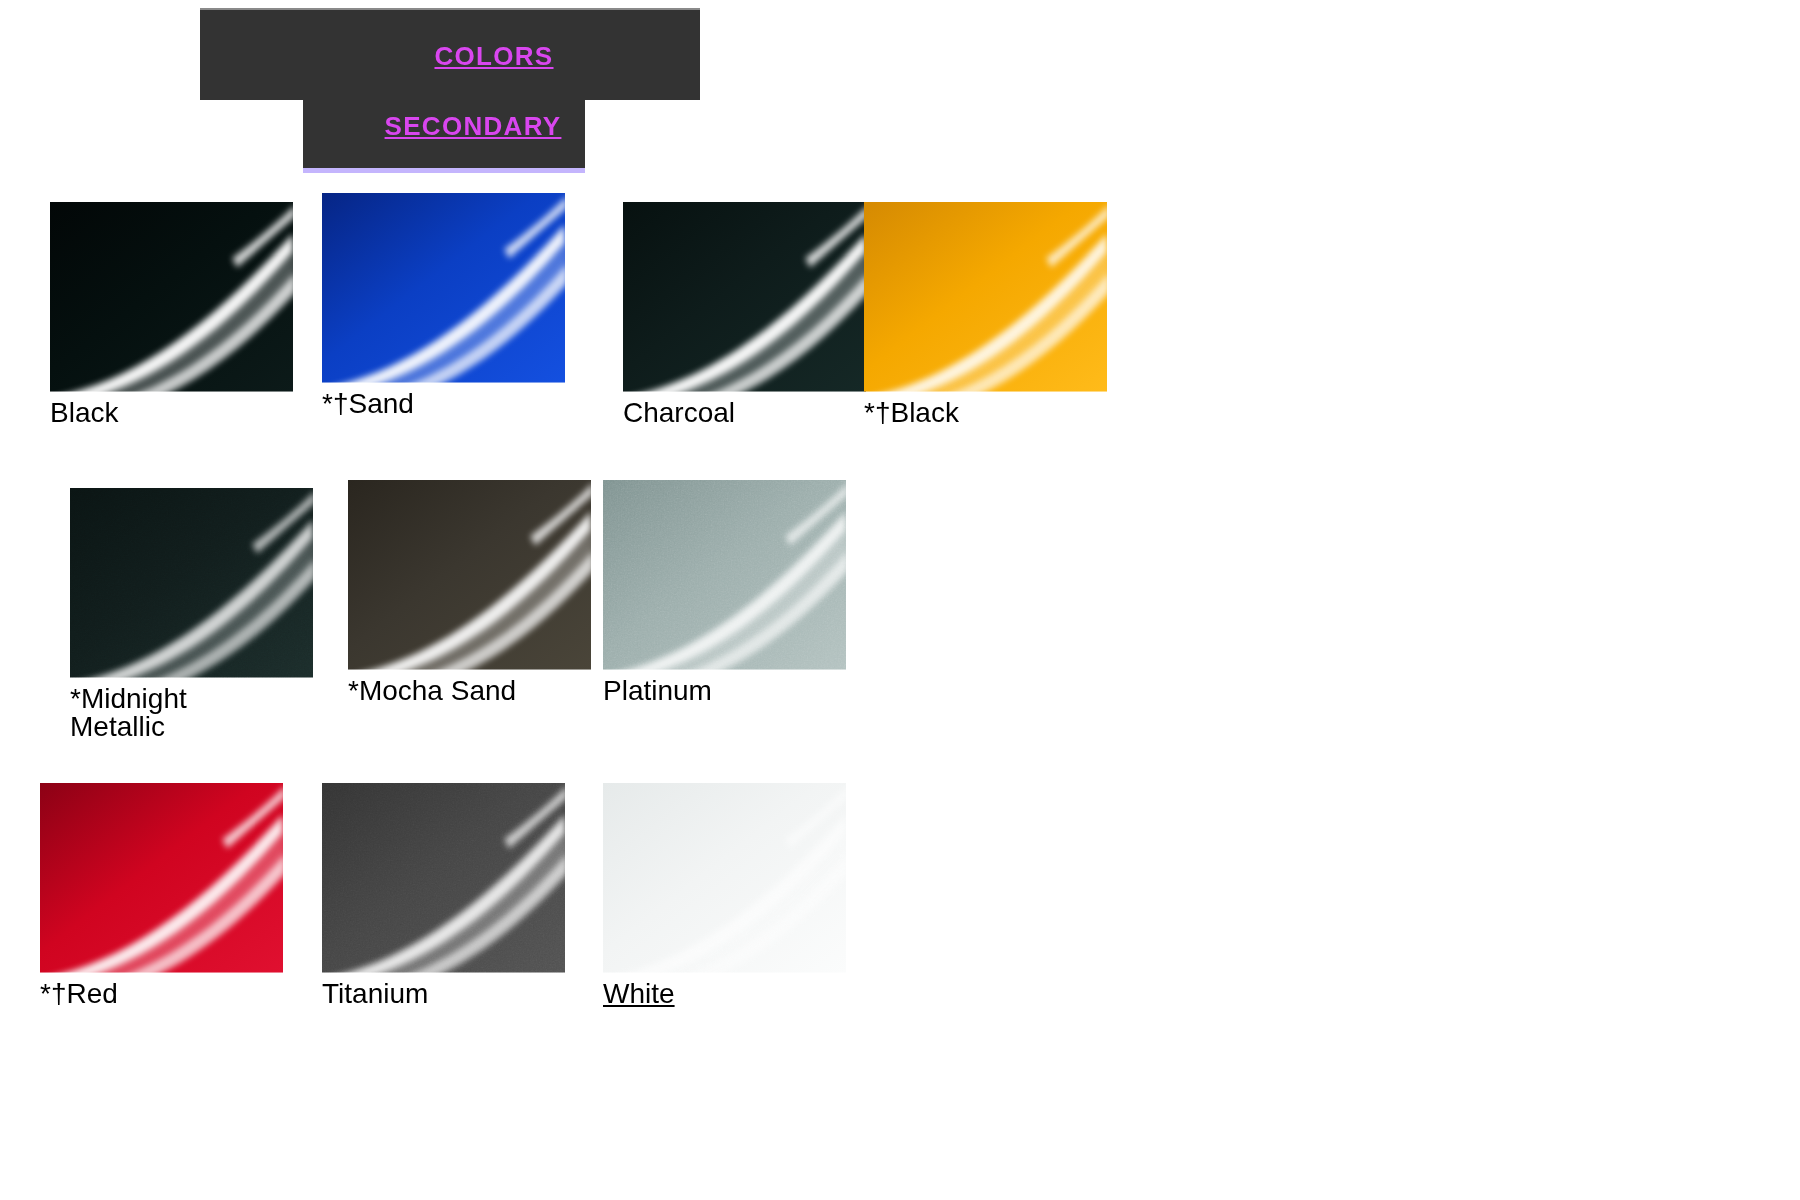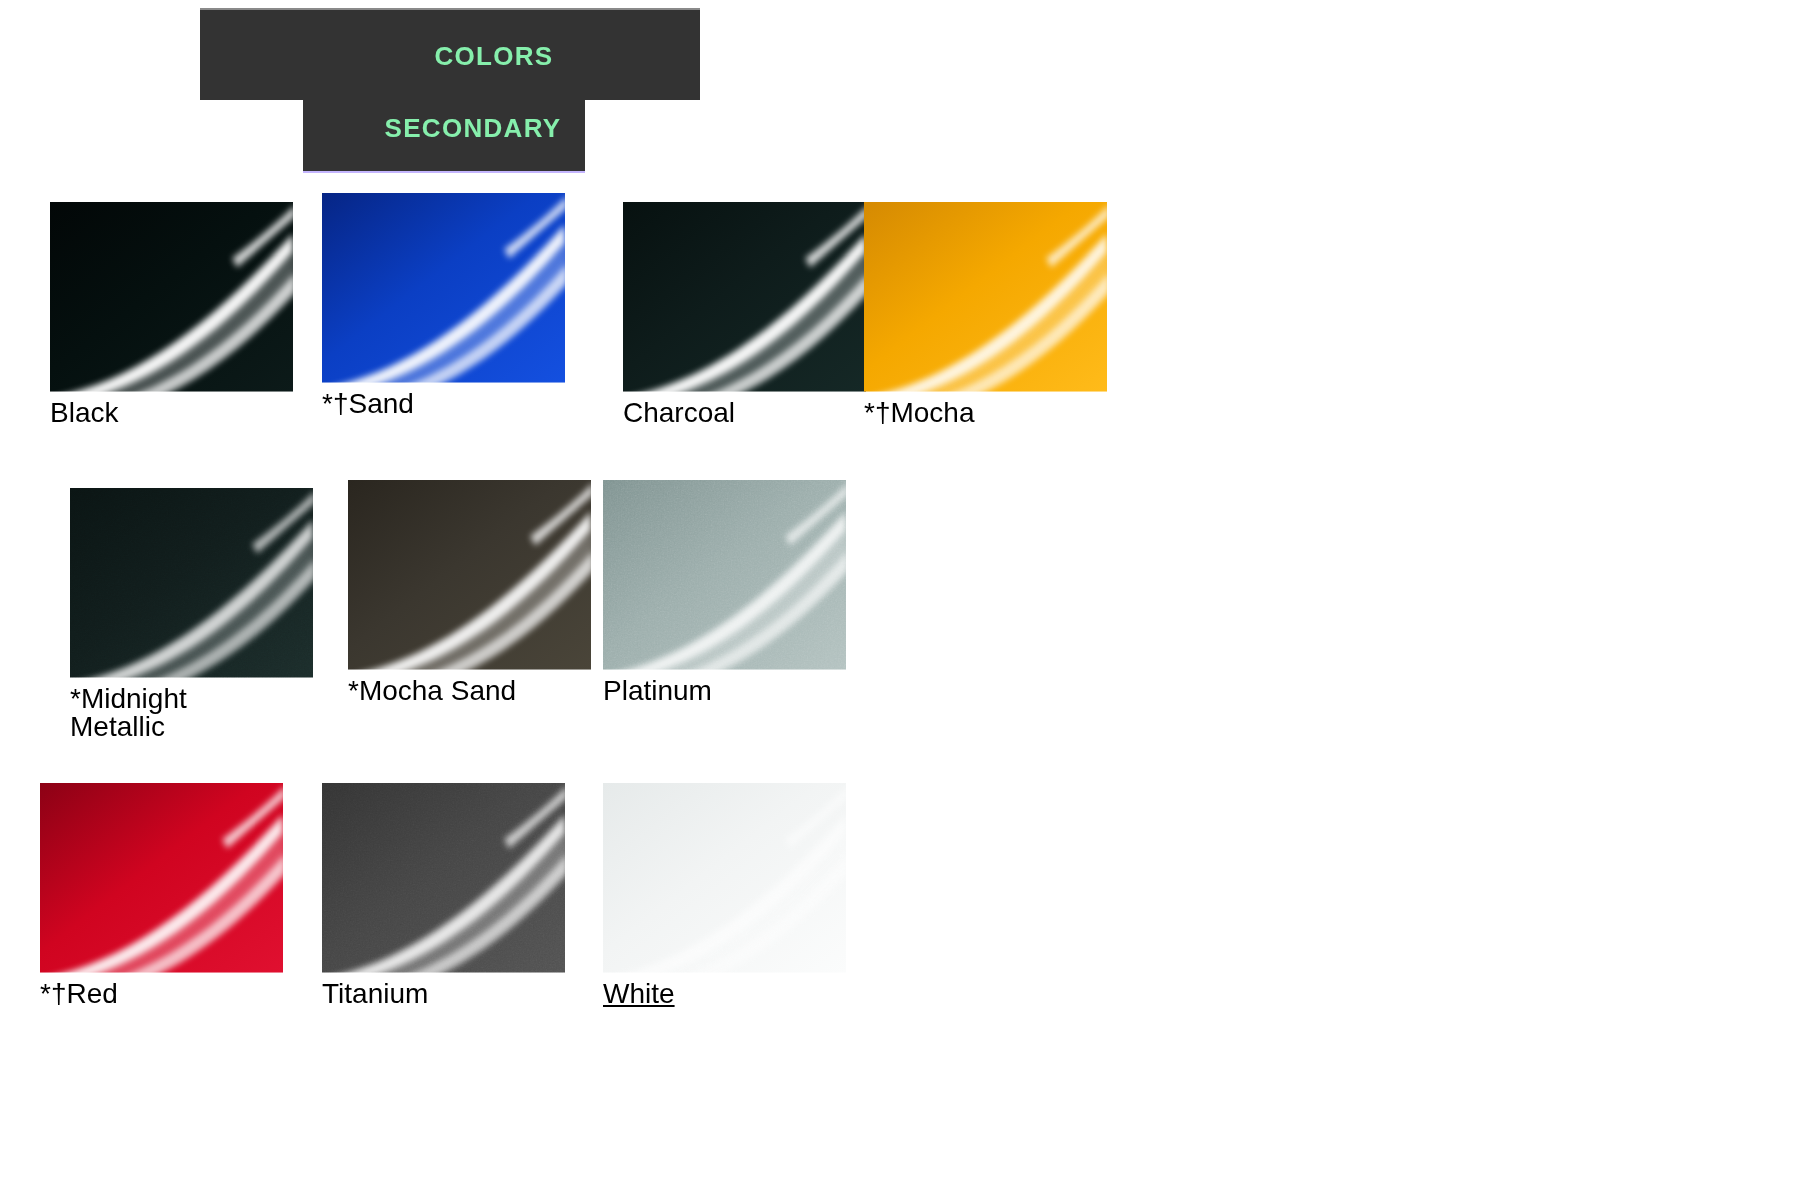--- a/index.html
+++ b/index.html
@@ -33,29 +33,30 @@
     top: 8px;
     width: 500px;
     height: 92px;
     border-top: 2px solid #8a8a8a;
   }
   .hdr-box.secondary {
     left: 303px;
     top: 99px;
     width: 282px;
     height: 74px;
-    border-bottom: 2px solid #c4b5fd;
+    border-bottom: 5px solid #c4b5fd;
   }
   .hdr-text {
-    color: #86efac;
+    color: #d946ef;
     font-weight: bold;
     font-size: 26px;
     letter-spacing: 1.3px;
     font-family: "Liberation Sans", sans-serif;
     white-space: nowrap;
+    text-decoration: underline;
   }
   .hdr-box.primary .hdr-text { transform: translateX(44px) translateY(1px); }
   .hdr-box.secondary .hdr-text { transform: translateX(29px) translateY(-7px); }
 
   
   #grid {
     position: absolute;
     left: 0;
     top: 180px;
     width: 1800px;
@@ -215,21 +216,21 @@
 
         <path d="M 12 163 C 78 150 140 104 205 34 L 205 66 C 150 120 96 152 48 168 Z" fill="#ffffff" opacity="0.255" filter="url(#fssw3)"></path>
 
         <path d="M 6 160 C 72 146 134 100 200 26 L 200 41 C 136 116 76 154 16 166 Z" fill="#ffffff" opacity="0.85" filter="url(#fsw3)"></path>
 
         <path d="M 30 170 C 92 158 150 118 202 58 L 202 74 C 152 130 98 166 42 176 Z" fill="#ffffff" opacity="0.680" filter="url(#fsw3)"></path>
 
         <path d="M 150 46 C 172 30 190 14 202 2 L 202 12 C 188 24 170 40 154 54 Z" fill="#ffffff" opacity="0.722" filter="url(#fsw3)"></path>
       </svg>
           </div>
-          <div class="caption">*†Mocha</div>
+          <div class="caption">*†Black</div>
         </div>
       </div>
       <div class="row" style="position: absolute; left: 0px; top: 300px; width: 1800px;">
         <div class="cell" style="left: 40px; top: 8px; margin-left: 30px;">
           <div class="chip">
       <svg viewBox="0 0 200 156" preserveAspectRatio="none" shape-rendering="geometricPrecision">
         <defs>
           <linearGradient id="bsw4" x1="0" y1="0" x2="1" y2="1">
             <stop offset="0%" stop-color="#0A1413"></stop>
             <stop offset="45%" stop-color="#111D1C"></stop>

